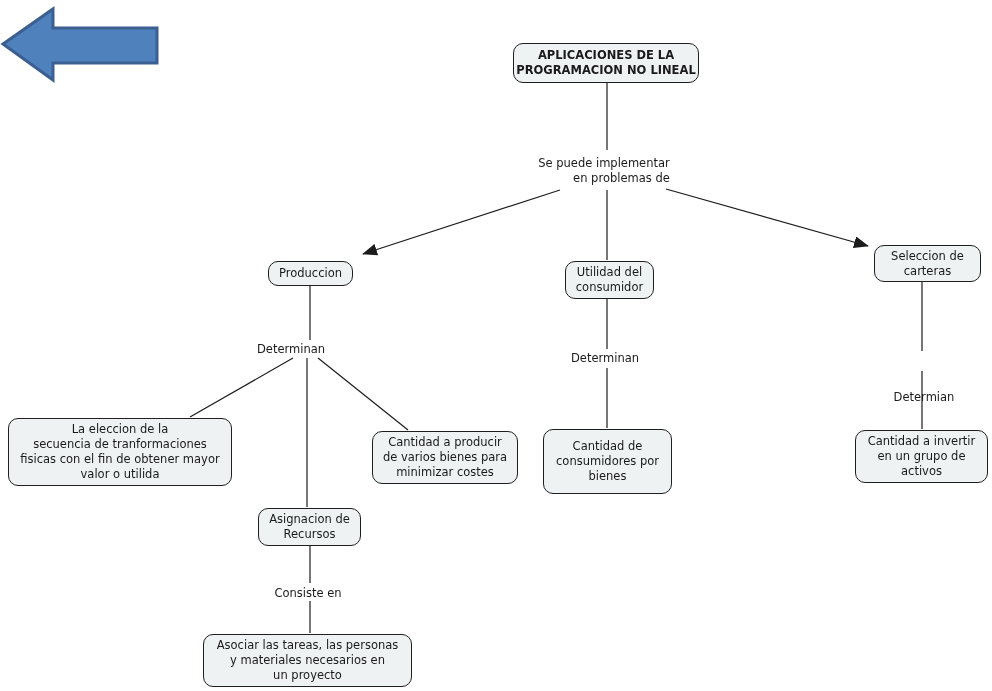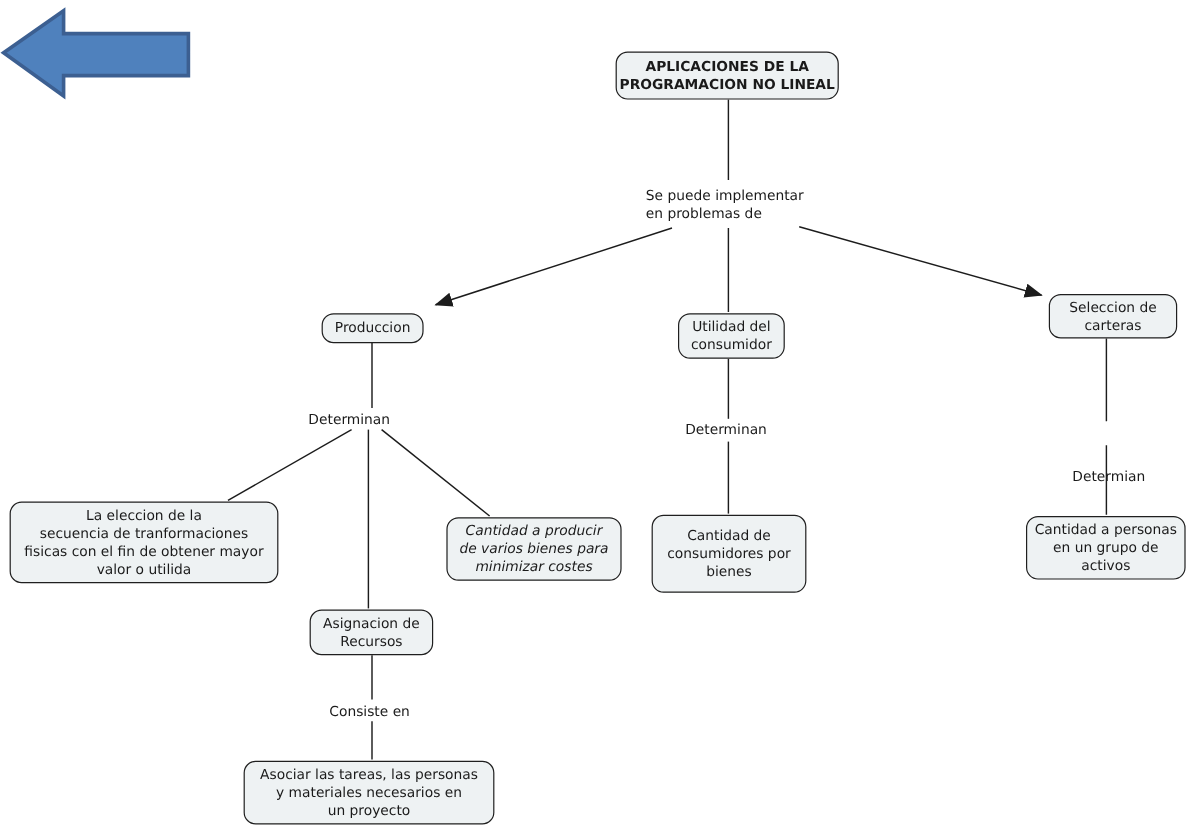--- a/index.html
+++ b/index.html
@@ -44,21 +44,21 @@
     font-size: 11.5px;
     line-height: 15px;
     padding: 1px 2px;
   }
   .link-label {
     position: absolute;
     box-sizing: border-box;
     display: flex;
     align-items: center;
     justify-content: center;
-    text-align: left;
+    text-align: right;
     white-space: pre-line;
     font-size: 11.5px;
     line-height: 15px;
   }
 </style>
 </head>
 <body>
 
 <div class="canvas">
 
@@ -100,32 +100,32 @@
 consumidor</div>
 
   <div class="node" style="left:874px; top:245px; width:107px; height:37px;">Seleccion de
 carteras</div>
 
   <div class="node" style="left:8px; top:418px; width:224px; height:68px;">La eleccion de la
 secuencia de tranformaciones
 fisicas con el fin de obtener mayor
 valor o utilida</div>
 
-  <div class="node" style="left:372px; top:431px; width:146px; height:53px;font-style:italic;">Cantidad a producir
+  <div class="node" style="left:372px; top:431px; width:146px; height:53px;">Cantidad a producir
 de varios bienes para
 minimizar costes</div>
 
   <div class="node" style="left:258px; top:508px; width:103px; height:38px;">Asignacion de
 Recursos</div>
 
   <div class="node" style="left:543px; top:429px; width:129px; height:65px;">Cantidad de
 consumidores por
 bienes</div>
 
-  <div class="node" style="left:855px; top:430px; width:133px; height:53px;">Cantidad a personas
+  <div class="node" style="left:855px; top:430px; width:133px; height:53px;">Cantidad a invertir
 en un grupo de
 activos</div>
 
   <div class="node" style="left:203px; top:634px; width:209px; height:53px;text-align:center;">Asociar las tareas, las personas
 y materiales necesarios en
 un proyecto</div>
 
   <div class="link-label" style="left:504px; top:155px; width:200px; height:32px;">Se puede implementar
 en problemas de</div>
 

